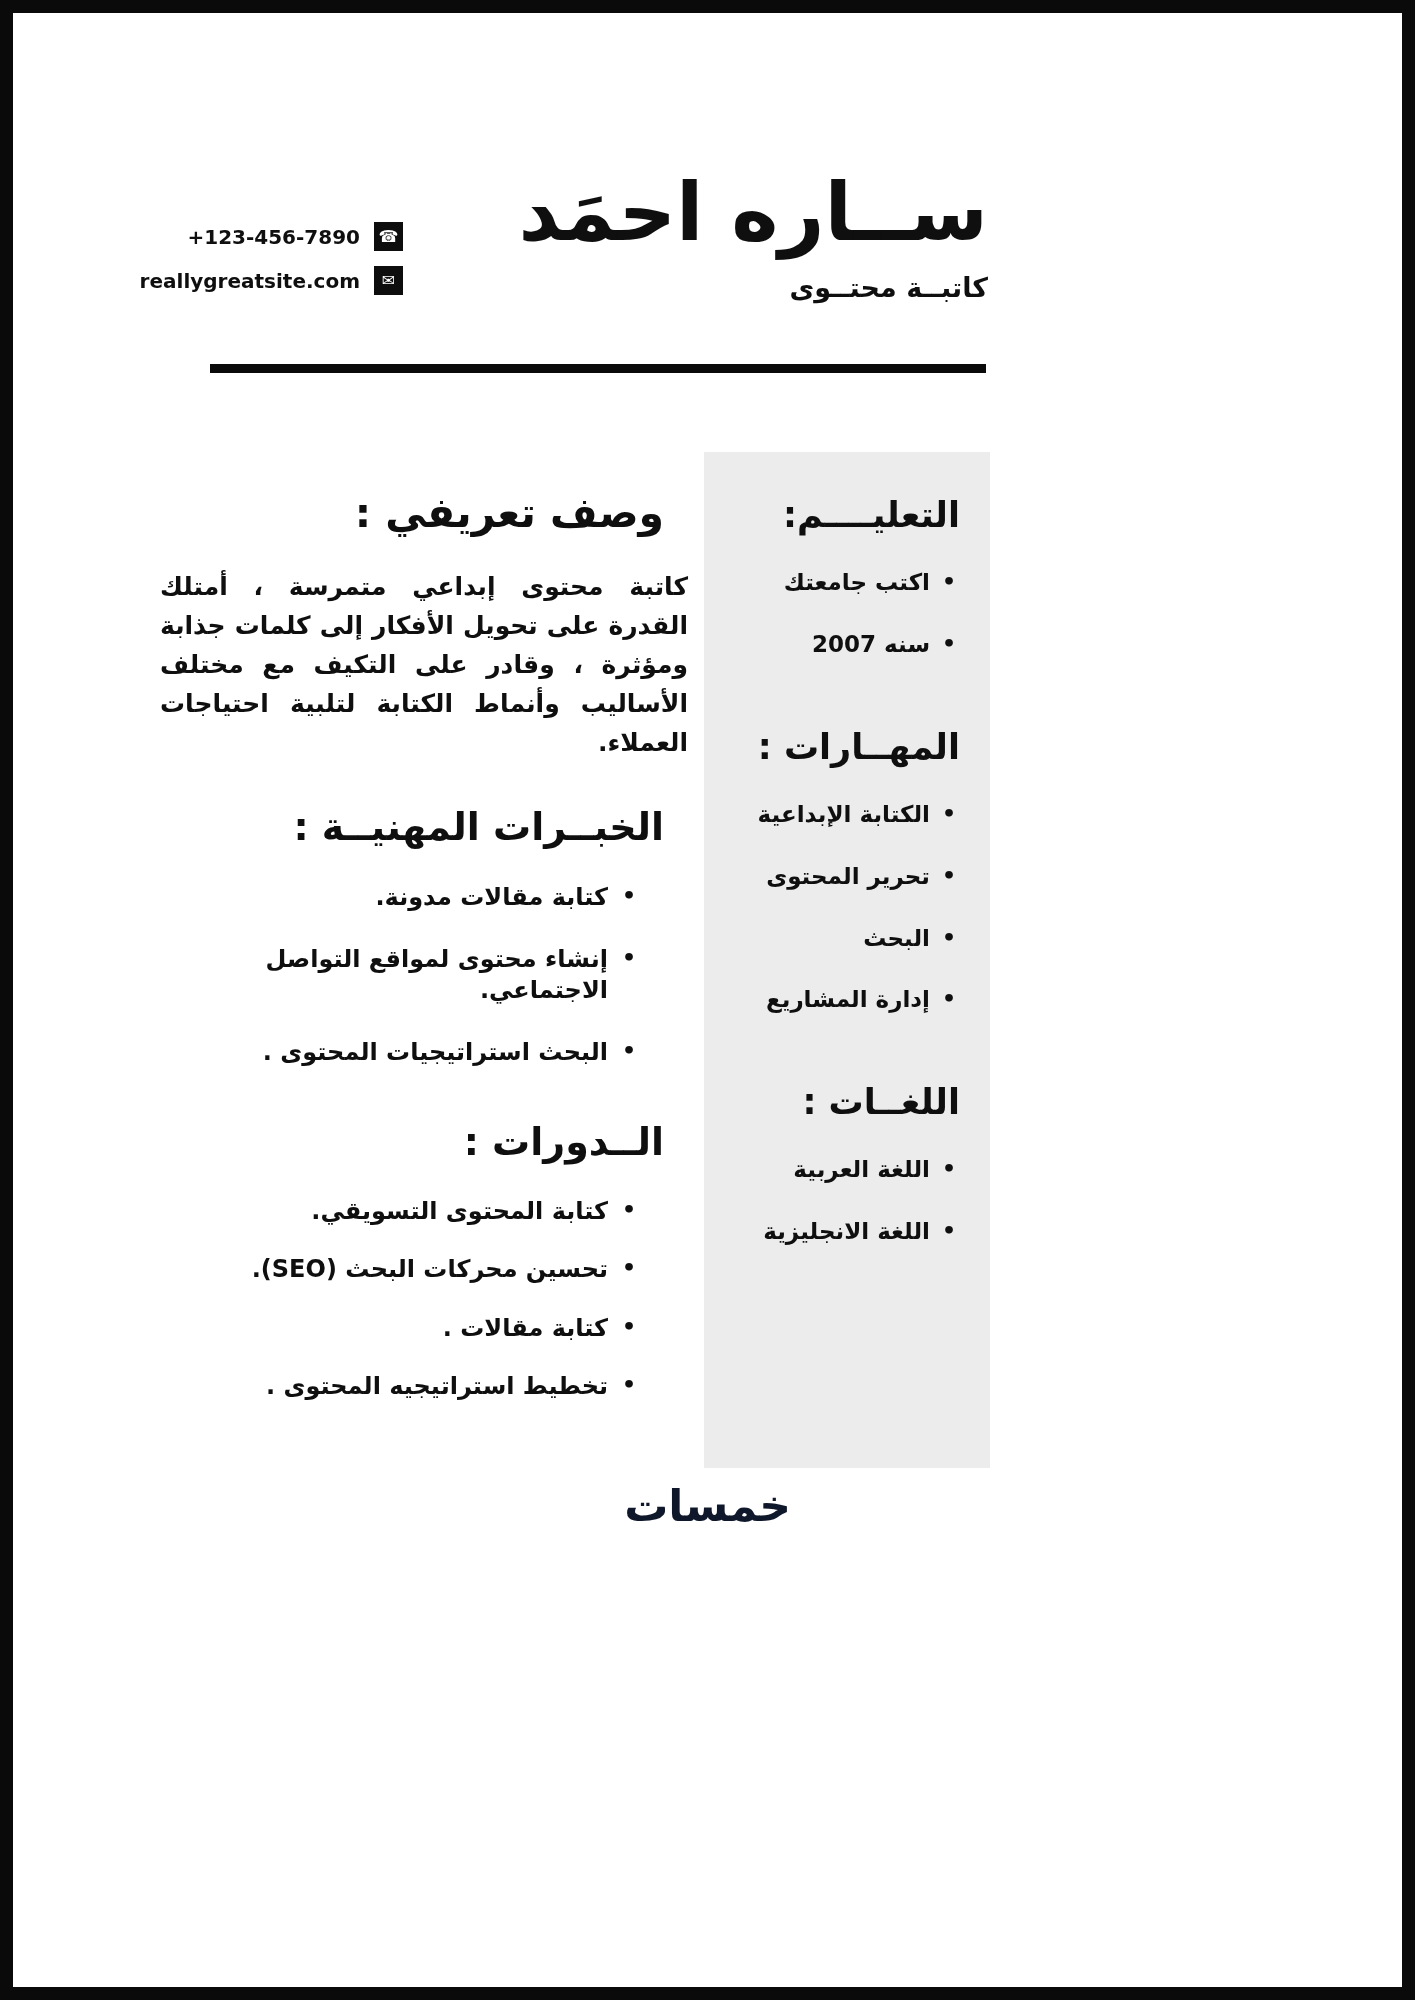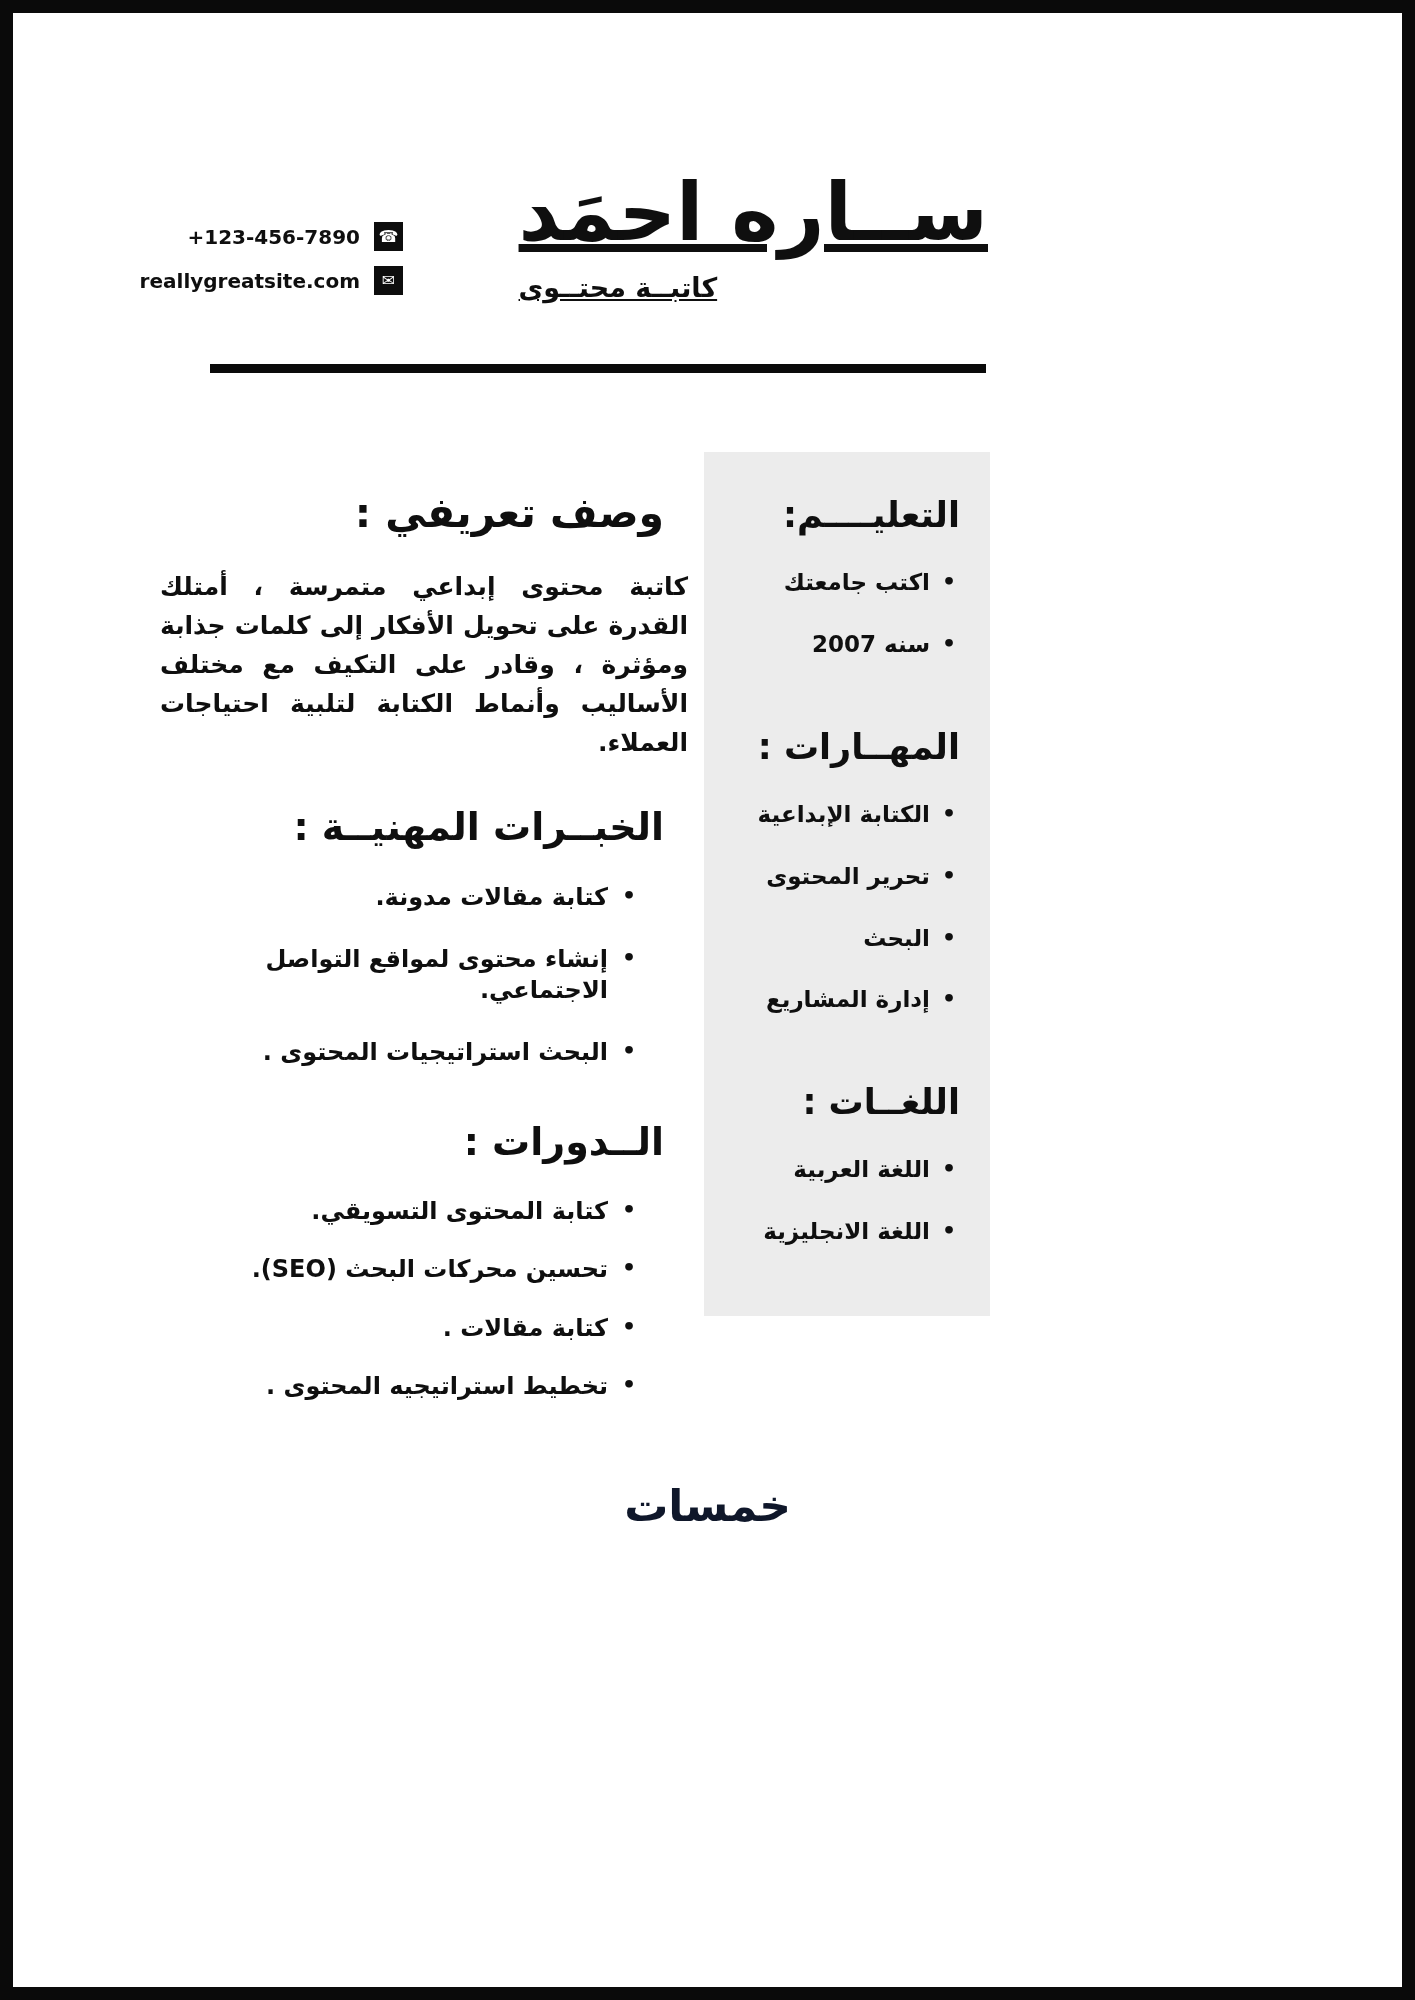--- a/index.html
+++ b/index.html
@@ -19,23 +19,22 @@
     border: 13px solid #0a0a0a;
     pointer-events: none;
     z-index: 5;
   }
 
   
   .name-block {
     position: absolute;
     top: 168px;
     right: 427px;
-    text-align: left;
-    direction: rtl;
-    text-decoration: underline;
+    text-align: right;
+    direction: rtl;
   }
   .name {
     margin: 0;
     font-size: 80px;
     line-height: 1.12;
     letter-spacing: 0;
   }
   .job-title {
     margin: 14px 0 0 0;
     font-size: 27px;
@@ -83,21 +82,21 @@
     height: 9px;
     background: #0a0a0a;
   }
 
   
   .sidebar {
     position: absolute;
     left: 704px;
     top: 452px;
     width: 286px;
-    height: 864px;
+    height: 1016px;
     background: #ececec;
     box-sizing: border-box;
     padding: 42px 30px 30px 24px;
     direction: rtl;
     text-align: right;
   }
   .side-heading {
     margin: 0 0 32px 0;
     font-size: 35px;
     line-height: 1.2;

